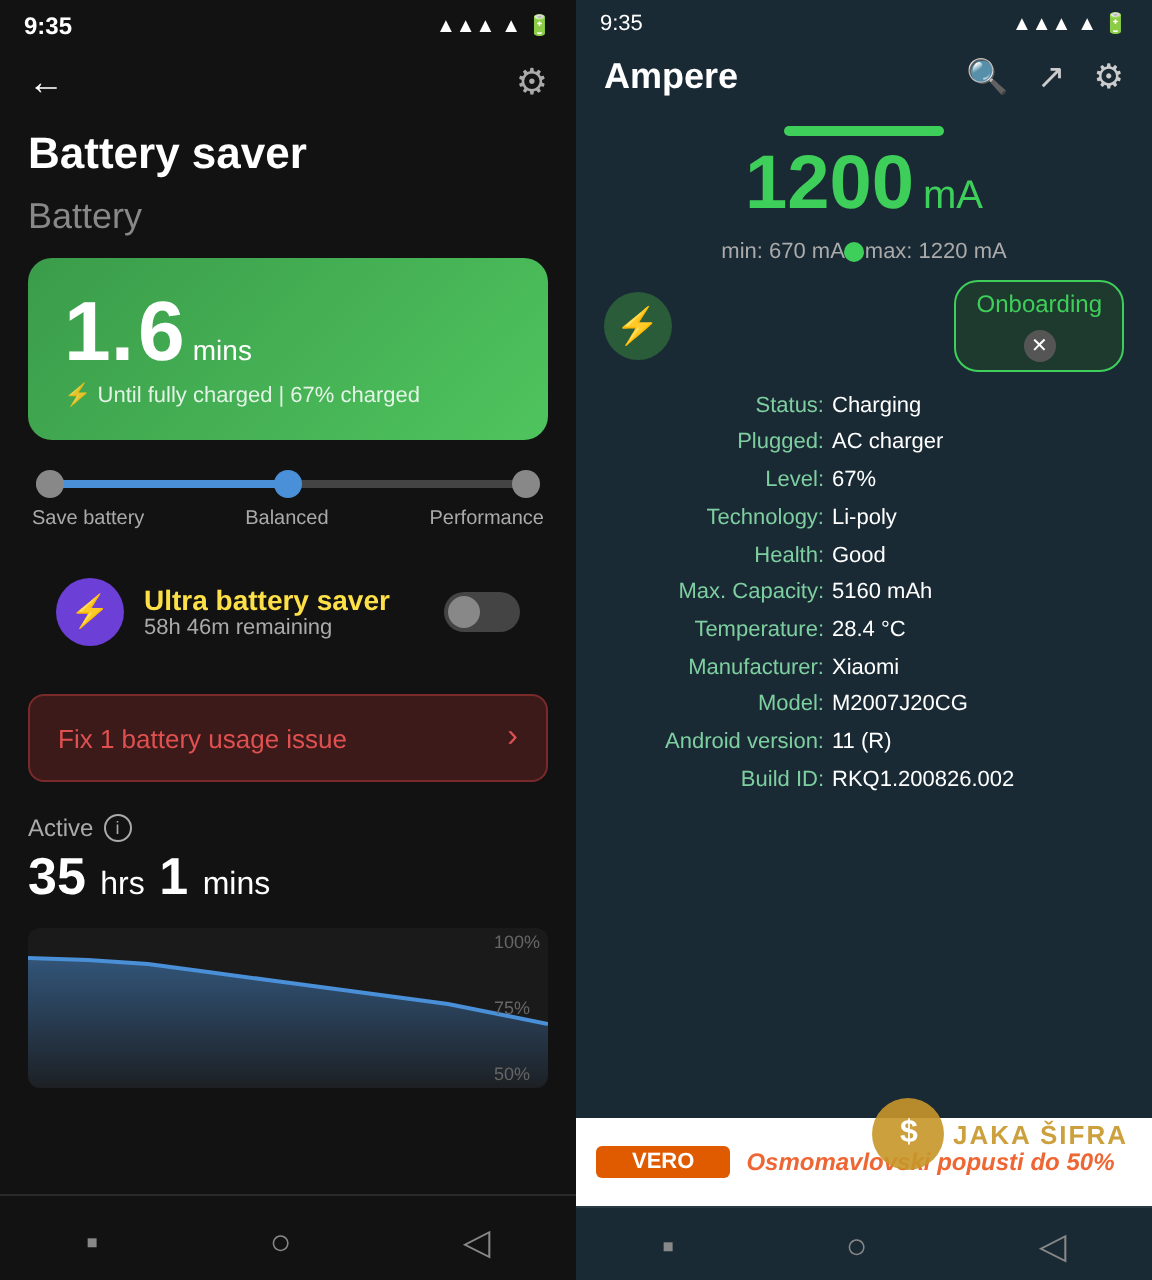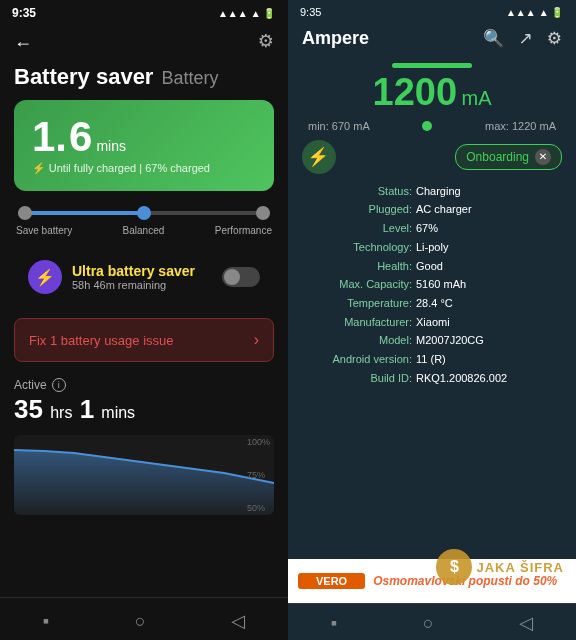--- a/index.html
+++ b/index.html
@@ -48,20 +48,21 @@
       font-size: 18px;
       color: #aaa;
       cursor: pointer;
     }
 
     .left-title {
       padding: 4px 14px 10px;
       display: flex;
       gap: 8px;
       align-items: baseline;
+      flex-direction: column;
     }
     .left-title .main-title {
       font-size: 22px;
       font-weight: bold;
       color: #fff;
     }
     .left-title .sub-title {
       font-size: 18px;
       color: #888;
     }
@@ -330,21 +331,21 @@
       color: #3ecf5a;
       line-height: 1.1;
     }
     .ampere-unit {
       font-size: 20px;
       font-weight: normal;
       color: #3ecf5a;
     }
     .ampere-minmax {
       display: flex;
-      justify-content: space-between;
+      justify-content: center;
       align-items: center;
       padding: 2px 20px;
       font-size: 11px;
       color: #aaa;
     }
     .ampere-minmax .dot-green {
       width: 10px; height: 10px;
       background: #3ecf5a;
       border-radius: 50%;
       display: inline-block;
@@ -369,20 +370,21 @@
     .onboarding-badge {
       background: #1e3a2e;
       border: 1px solid #3ecf5a;
       border-radius: 12px;
       padding: 4px 10px;
       display: flex;
       align-items: center;
       gap: 6px;
       font-size: 12px;
       color: #3ecf5a;
+      flex-direction: column;
     }
     .onboarding-x {
       background: #555;
       border-radius: 50%;
       width: 16px; height: 16px;
       display: flex;
       align-items: center;
       justify-content: center;
       font-size: 10px;
       color: #fff;

